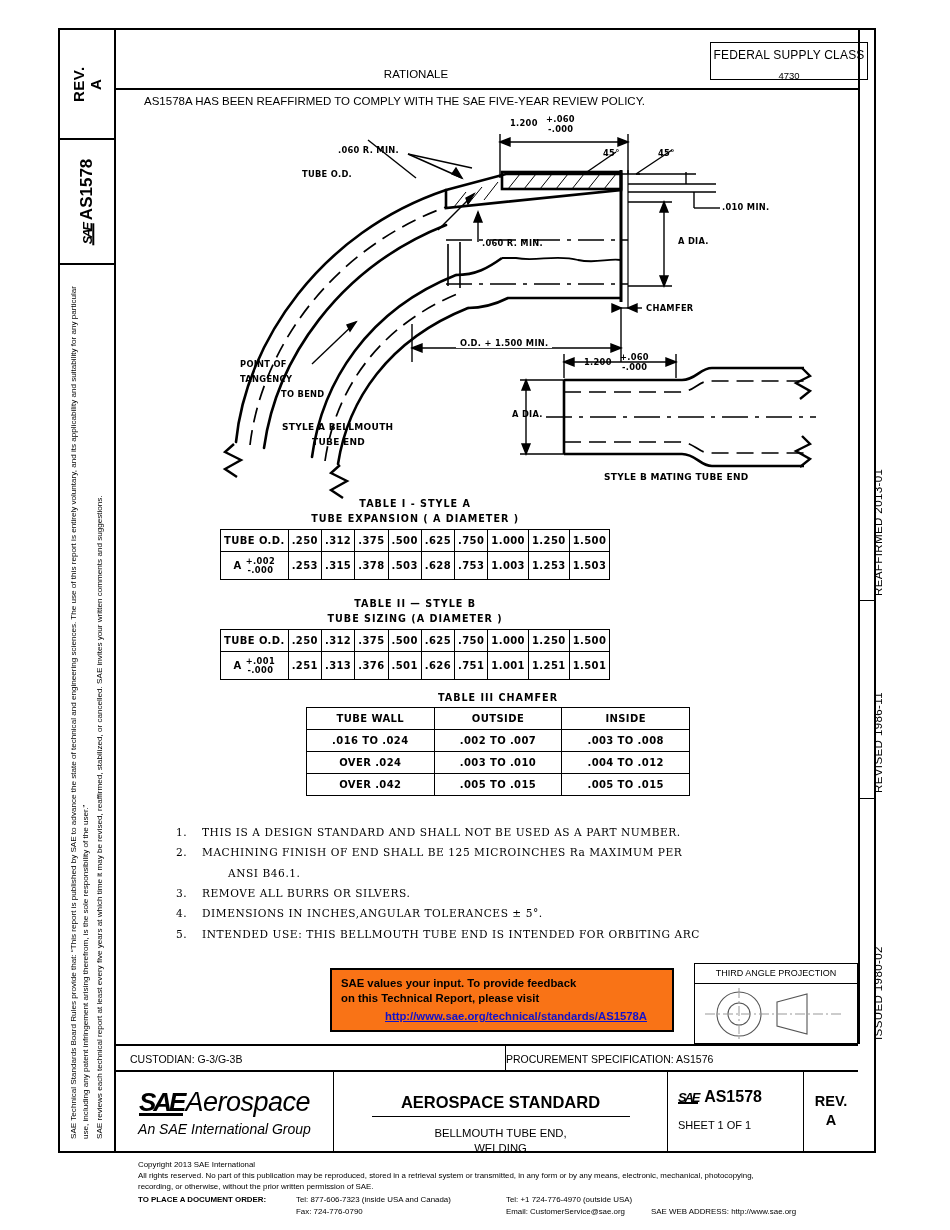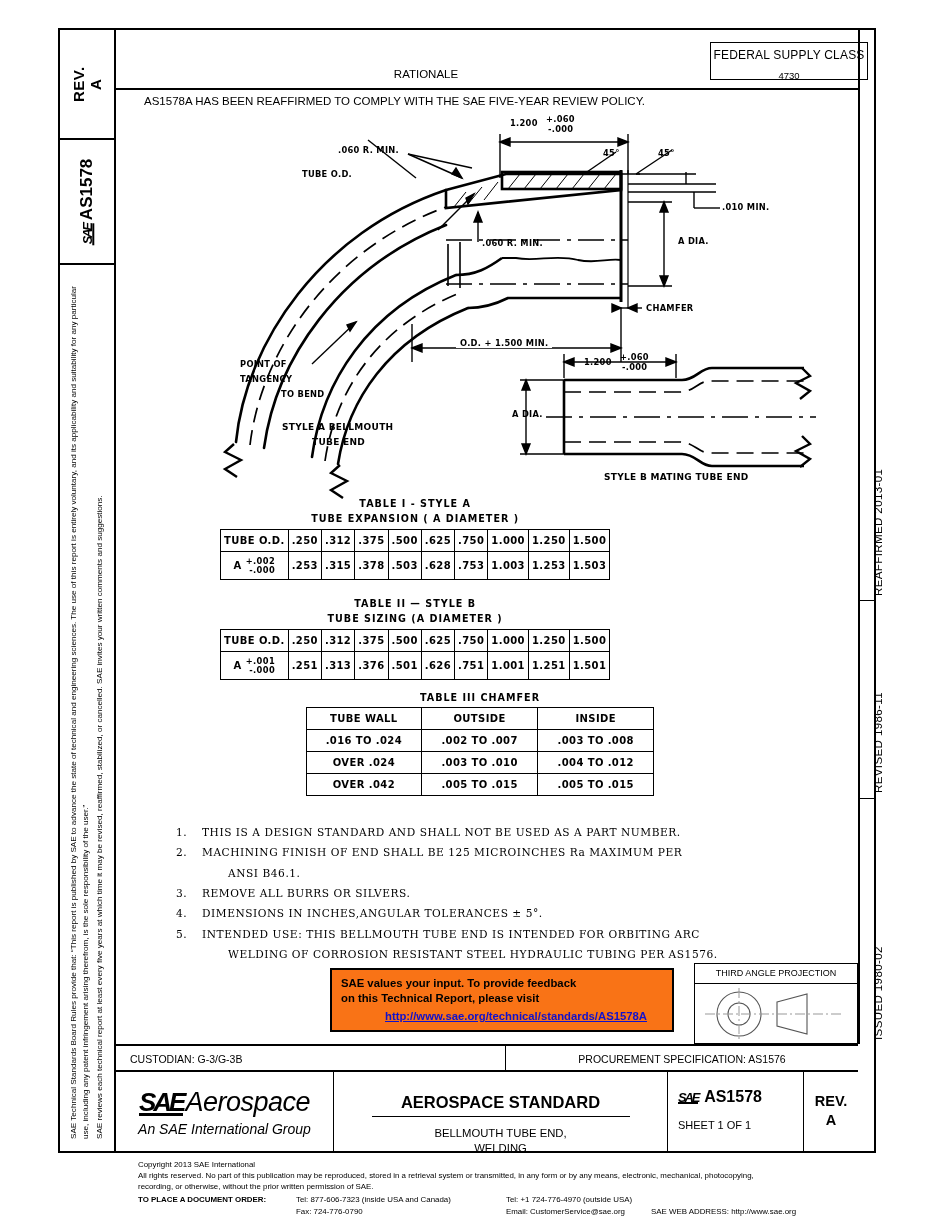--- a/index.html
+++ b/index.html
@@ -28,55 +28,55 @@
   .date-strip{position:absolute;left:858px;top:30px;width:16px;height:1014px;border-left:2px solid #000;box-sizing:border-box;}
   .date-item{position:absolute;transform-origin:0 0;transform:rotate(-90deg);white-space:nowrap;font-size:11.5px;letter-spacing:.4px;}
   .date-sep{position:absolute;left:858px;width:18px;height:0;border-top:1.5px solid #000;}
 
   
   .fsc-box{position:absolute;left:710px;top:42px;width:158px;height:38px;border:1.5px solid #000;box-sizing:border-box;text-align:center;padding-top:5px;}
   .fsc-t1{font-size:12px;letter-spacing:.2px;}
   .fsc-t2{font-size:9.5px;margin-top:8px;}
   .hdr-rule{position:absolute;left:116px;top:88px;width:742px;height:0;border-top:2px solid #000;}
 
-  .rationale{position:absolute;left:116px;top:68px;width:600px;text-align:center;font-size:11.5px;padding-left:10px;}
+  .rationale{position:absolute;left:116px;top:68px;width:600px;text-align:center;font-size:11.5px;}
   .rationale-body{position:absolute;left:144px;top:95px;font-size:11.5px;}
 
   
   .draw{position:absolute;left:116px;top:112px;width:742px;height:895px;}
   .dw-lbl{position:absolute;font-family:"DejaVu Sans",sans-serif;font-weight:bold;font-size:8.3px;letter-spacing:.3px;white-space:nowrap;}
   .dw-lbl.mid{font-size:9px;}
 
   
   .tbl-wrap{position:absolute;}
   .tbl-title{text-align:center;font-family:"DejaVu Sans",sans-serif;font-weight:bold;font-size:9.6px;letter-spacing:1px;margin-bottom:4px;}
   .tbl-sub{text-align:center;font-family:"DejaVu Sans",sans-serif;font-weight:bold;font-size:9.6px;letter-spacing:1px;margin-bottom:5px;}
   table.dt{border-collapse:collapse;border:1.6px solid #000;font-family:"DejaVu Sans",sans-serif;font-weight:bold;font-size:10px;}
   table.dt td{border:1.2px solid #000;text-align:center;padding:5px 3px;letter-spacing:.4px;}
   td.lab{padding:3px 6px;white-space:nowrap;}
-  .tolstack{display:inline-block;text-align:right;font-size:8.3px;line-height:1.05;vertical-align:middle;margin-left:4px;}
+  .tolstack{display:inline-block;text-align:center;font-size:8.3px;line-height:1.05;vertical-align:middle;margin-left:4px;}
 
   
   .notes{position:absolute;left:176px;top:822px;width:640px;font-family:"DejaVu Serif",serif;font-size:10.6px;letter-spacing:.55px;line-height:1.92;}
   .note-row{display:flex;}
   .note-n{width:26px;flex:0 0 26px;}
   .note-cont{margin-left:52px;}
 
   
   .fb-box{position:absolute;left:330px;top:968px;width:344px;height:64px;border:2.5px solid #000;box-sizing:border-box;background:#f97316;padding:6px 9px;}
   .fb-line{font-size:11.3px;font-weight:bold;line-height:1.33;}
   .fb-link{font-size:11.3px;font-weight:bold;color:#1111cc;text-decoration:underline;line-height:1.33;}
 
   
   .tap-box{position:absolute;left:694px;top:963px;width:164px;height:81px;border:1.8px solid #000;box-sizing:border-box;}
   .tap-hdr{height:19px;border-bottom:1.8px solid #000;text-align:center;font-size:9px;line-height:19px;}
 
   
   .tb-cust{position:absolute;left:116px;top:1044px;width:390px;height:28px;border-top:2px solid #000;border-right:1.8px solid #000;border-bottom:2px solid #000;box-sizing:border-box;font-size:10.5px;padding:7px 0 0 14px;}
-  .tb-proc{position:absolute;left:506px;top:1044px;width:352px;height:28px;border-top:2px solid #000;border-bottom:2px solid #000;box-sizing:border-box;font-size:10.5px;text-align:center;padding-top:7px;}
+  .tb-proc{position:absolute;left:506px;top:1044px;width:352px;height:28px;border-top:2px solid #000;border-bottom:2px solid #000;box-sizing:border-box;font-size:10.5px;padding-top:7px;}
 
   .tb-logo{position:absolute;left:116px;top:1072px;width:218px;height:79px;border-right:1.8px solid #000;box-sizing:border-box;display:flex;flex-direction:column;align-items:center;justify-content:center;}
   .logo-row{display:flex;align-items:baseline;}
   .logo-sae{font-weight:bold;font-size:26px;letter-spacing:-3px;font-style:italic;position:relative;padding-right:2px;}
   .logo-sae::after{content:"";position:absolute;left:0;right:2px;bottom:2px;height:3px;background:#000;}
   .logo-aero{font-size:27px;font-style:italic;letter-spacing:-0.5px;}
   .logo-sub{font-size:14px;font-style:italic;margin-top:3px;}
 
   .tb-title{position:absolute;left:334px;top:1072px;width:334px;height:79px;border-right:1.8px solid #000;box-sizing:border-box;text-align:center;}
   .tb-title-main{font-size:16.5px;font-weight:bold;padding-top:21px;}
@@ -382,21 +382,21 @@
         <td>1.001</td>
         <td>1.251</td>
         <td>1.501</td>
       </tr>
     </tbody>
       </table>
   </div>
 
   <div class="tbl-wrap" style="left:306px;top:692px;">
     <div class="tbl-title">TABLE III      CHAMFER</div>
-    <table class="dt" style="width:348px;">
+    <table class="dt" style="width:384px;">
       <tbody>
           <tr>
         <td style="width:116px;">TUBE   WALL</td>
         <td style="width:116px;">OUTSIDE</td>
         <td style="width:116px;">INSIDE</td>
       </tr>
       <tr>
         <td>.016 TO .024</td>
         <td>.002 TO .007</td>
         <td>.003 TO .008</td>
@@ -430,21 +430,20 @@
         <span>REMOVE ALL BURRS OR SILVERS.</span>
       </div>
     <div class="note-row">
         <span class="note-n">4.</span>
         <span>DIMENSIONS IN INCHES,ANGULAR TOLERANCES ± 5°.</span>
       </div>
     <div class="note-row">
         <span class="note-n">5.</span>
         <span>INTENDED USE: THIS BELLMOUTH TUBE END IS INTENDED FOR ORBITING ARC</span>
       </div>
-    <div class="note-cont">WELDING OF CORROSION RESISTANT STEEL HYDRAULIC TUBING PER AS1576.</div>
   </div>
 
   <div class="fb-box">
     <div class="fb-line">SAE values your input. To provide feedback</div>
     <div class="fb-line">on this Technical Report, please visit</div>
     <a class="fb-link" href="#" style="color: rgb(17, 17, 204); padding-left: 44px;">http://www.sae.org/technical/standards/AS1578A</a>
   </div>
 
   <div class="tap-box">
     <div class="tap-hdr">THIRD ANGLE PROJECTION</div>

